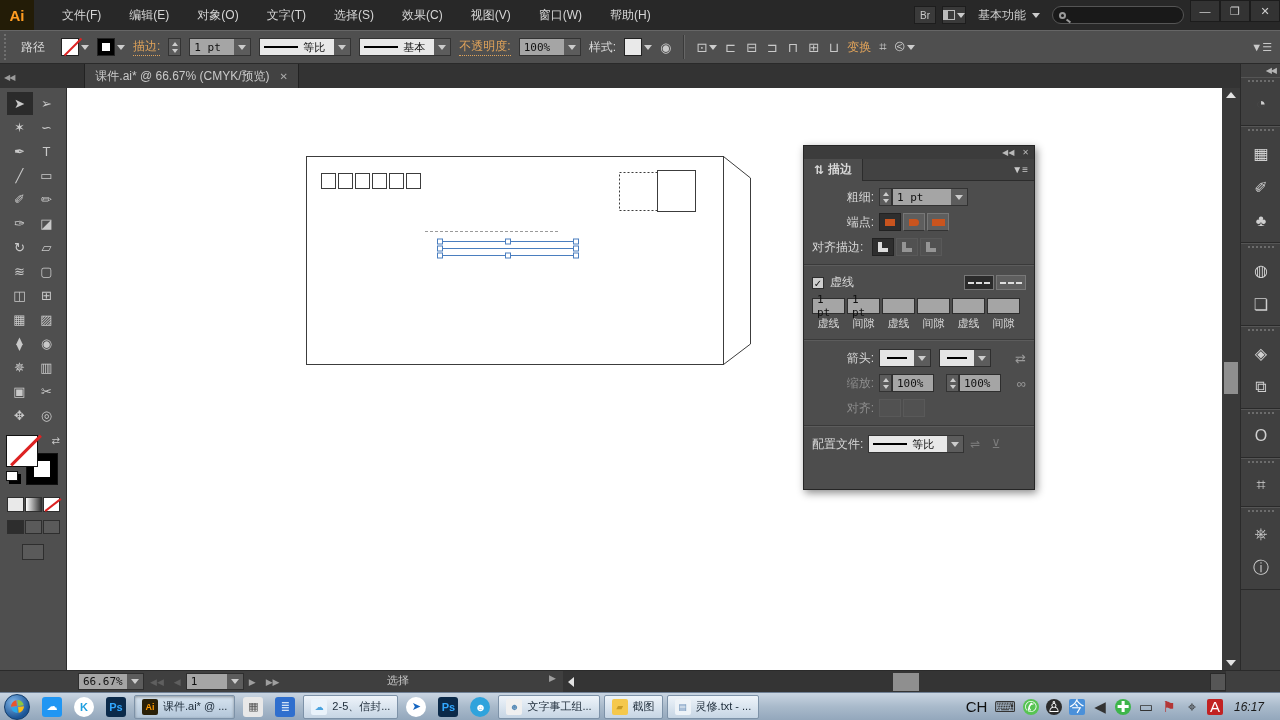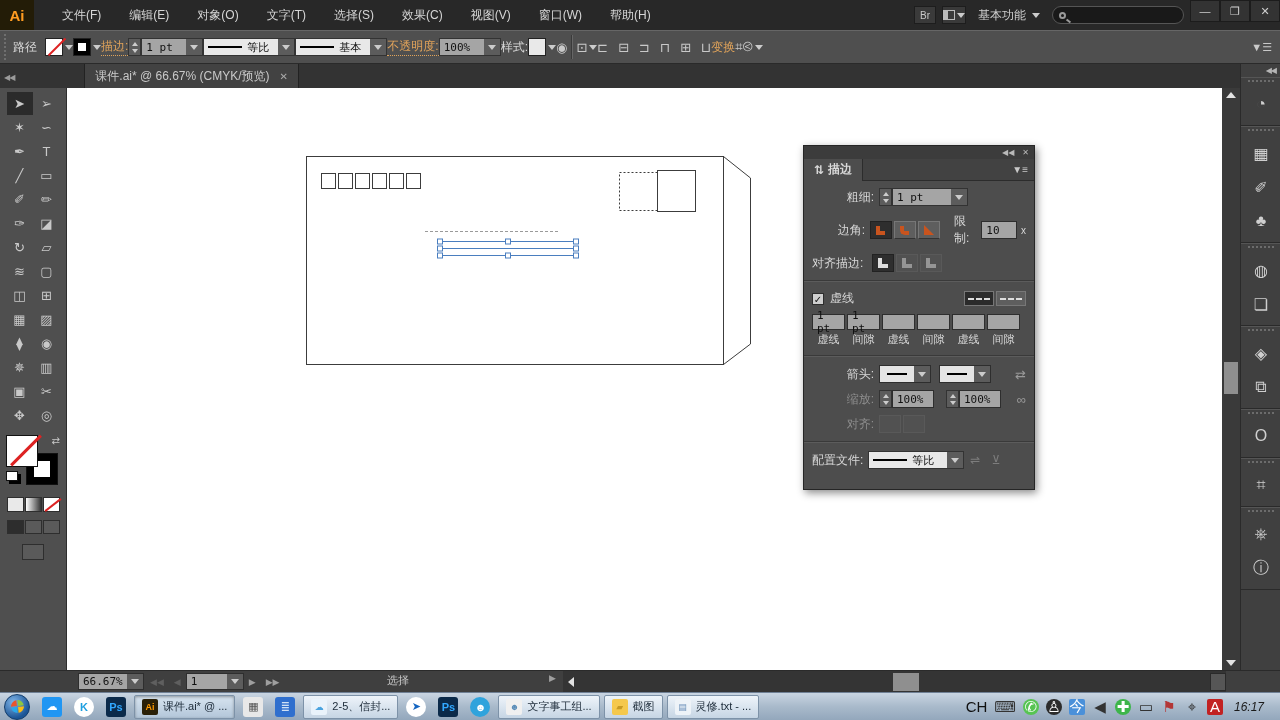--- a/index.html
+++ b/index.html
@@ -15,21 +15,21 @@
   .mb-icon { background:#3a3a3a; border:1px solid #1d1d1d; color:#c9c9c9; font-size:10px; height:18px; min-width:22px; display:flex; align-items:center; justify-content:center; gap:2px; }
   .layout-glyph { width:12px; height:10px; border:1px solid #bbb; border-left-width:5px; display:inline-block; }
   .workspace { display:flex; align-items:center; gap:6px; color:#cfcfcf; padding:0 6px; }
   .searchbox { width:132px; height:18px; background:#191919; border:1px solid #555; border-radius:9px; display:flex; align-items:center; padding-left:6px; }
   .magnifier { width:7px; height:7px; border:2px solid #9a9a9a; border-radius:50%; position:relative; }
   .magnifier::after { content:""; position:absolute; left:5px; top:6px; width:5px; height:2px; background:#9a9a9a; transform:rotate(40deg); }
   .win-controls { display:flex; height:100%; }
   .win-btn { width:30px; height:22px; background:#333; border:1px solid #1c1c1c; color:#cfcfcf; font-size:11px; display:flex; align-items:center; justify-content:center; }
 
   
-  #controlbar { position:absolute; left:0; top:30px; width:1280px; height:34px; background:#4f4f4f; border-top:1px solid #666; border-bottom:1px solid #2a2a2a; display:flex; align-items:center; color:#d8d8d8; font-size:12px; padding-left:4px; }
+  #controlbar { position:absolute; left:0; top:30px; width:1280px; height:34px; background:#4f4f4f; border-top:1px solid #666; border-bottom:1px solid #2a2a2a; display:flex; align-items:center; gap:8px; color:#d8d8d8; font-size:12px; padding-left:4px; }
   .grip { width:5px; height:26px; border-left:2px dotted #6f6f6f; margin-right:4px; }
   .ctx-label { margin-right:8px; }
   .swatch-pair { display:flex; align-items:center; gap:2px; }
   .swatch { width:18px; height:18px; border:1px solid #222; background:#fff; position:relative; }
   .swatch.none::after { content:""; position:absolute; left:-1px; top:7px; width:24px; height:2px; background:#d22; transform:rotate(-45deg); }
   .swatch.strokeSw { background:#fff; box-shadow:inset 0 0 0 4px #000, inset 0 0 0 5px #fff; }
   .underlink { color:#e0a35a; border-bottom:1px dotted #e0a35a; cursor:pointer; }
   .orange { color:#e0a35a; cursor:pointer; }
   .stepper { display:inline-flex; flex-direction:column; justify-content:center; gap:3px; width:13px; height:18px; background:#5c5c5c; border:1px solid #333; align-items:center; }
   .combo { display:inline-flex; height:18px; border:1px solid #333; }
@@ -433,35 +433,32 @@
             <i class="tri-down-s"></i>
           </span>
         <span class="combo">
             <span class="combo-val" style="min-width:58px">1 pt</span>
             <span class="combo-btn">
               <i class="tri-down"></i>
             </span>
           </span>
       </div>
       <div class="sp-row">
-        <span class="sp-label">边角:</span>
+        <span class="sp-label">端点:</span>
         <span class="btn3">
           <span class="pbtn sel">
-              <span class="join-g"></span>
+              <span class="cap-g"></span>
             </span>
           <span class="pbtn">
-              <span class="join-g round"></span>
+              <span class="cap-g round"></span>
             </span>
           <span class="pbtn">
-              <span class="join-g bevel"></span>
-            </span>
-        </span>
-        <span style="margin-left:14px">限制:</span>
-        <span class="fieldbox" style="width:40px;margin-left:4px">10</span>
-        <span style="margin-left:4px;font-size:10px">x</span>
+              <span class="cap-g proj"></span>
+            </span>
+        </span>
       </div>
       <div class="sp-row">
         <span class="sp-label" style="width:auto">对齐描边:</span>
         <span class="btn3" style="margin-left:4px">
           <span class="pbtn sel">
               <span class="alignst-g"></span>
             </span>
           <span class="pbtn dis">
               <span class="alignst-g"></span>
             </span>

